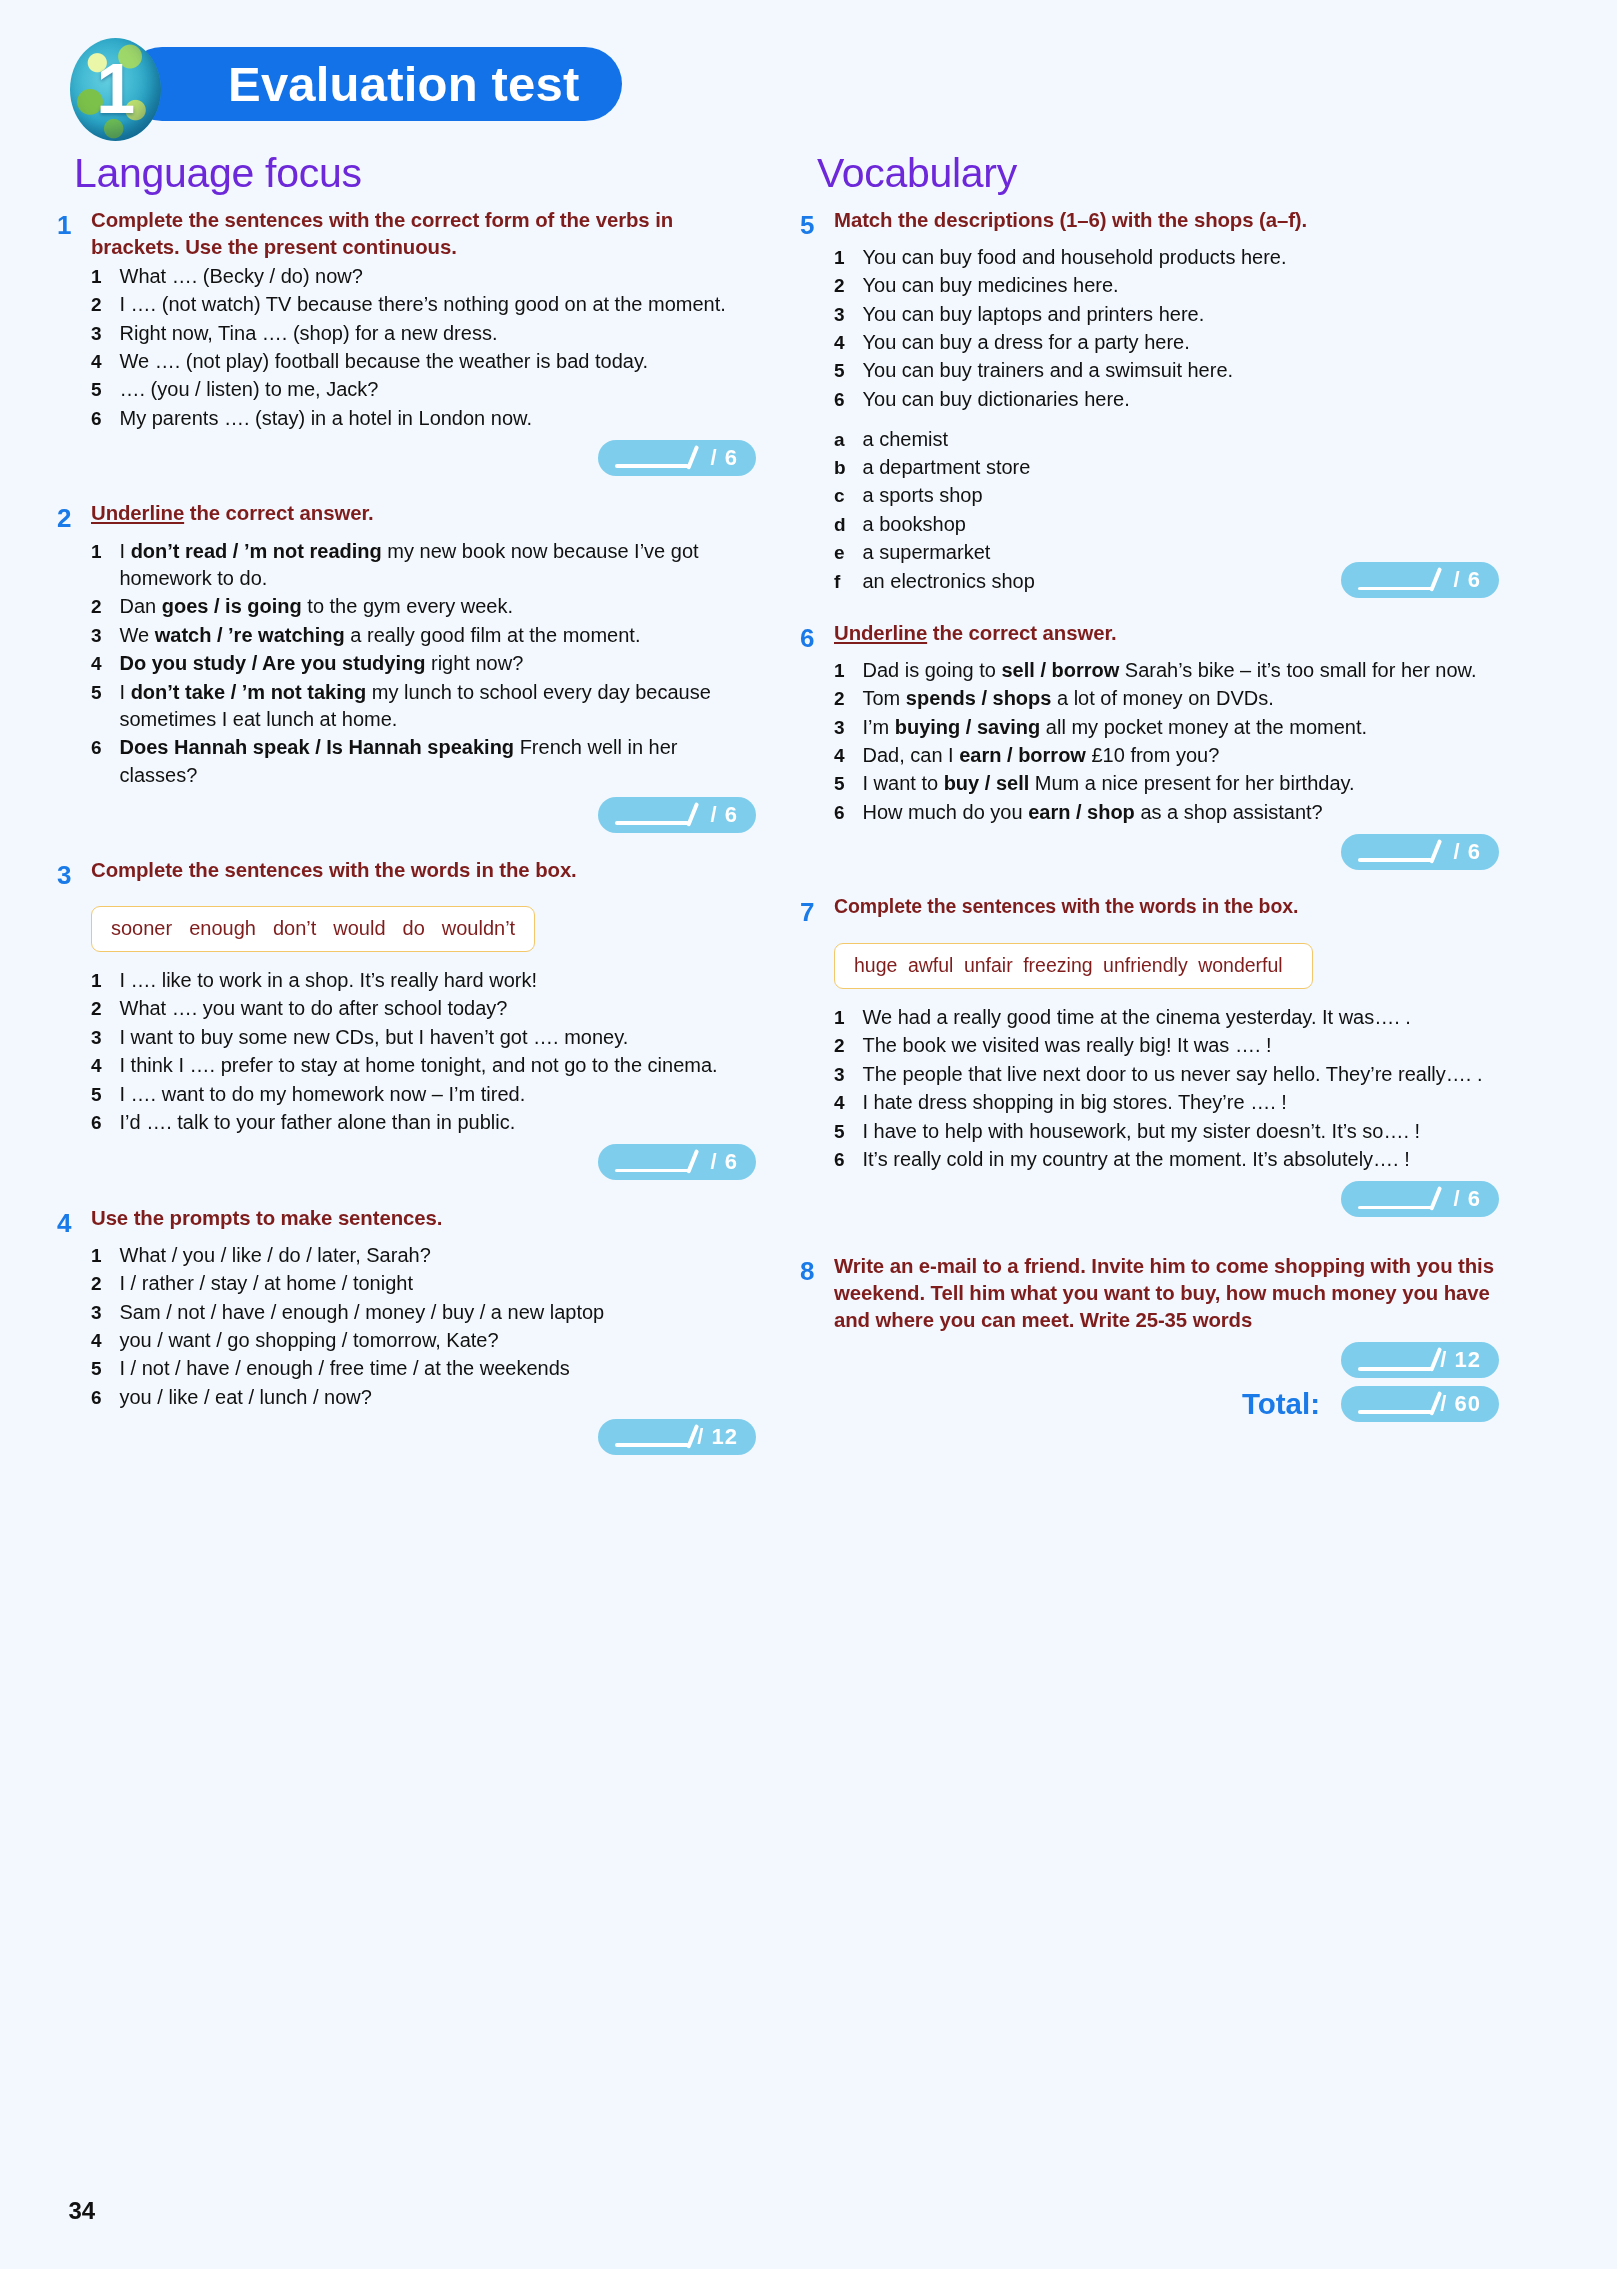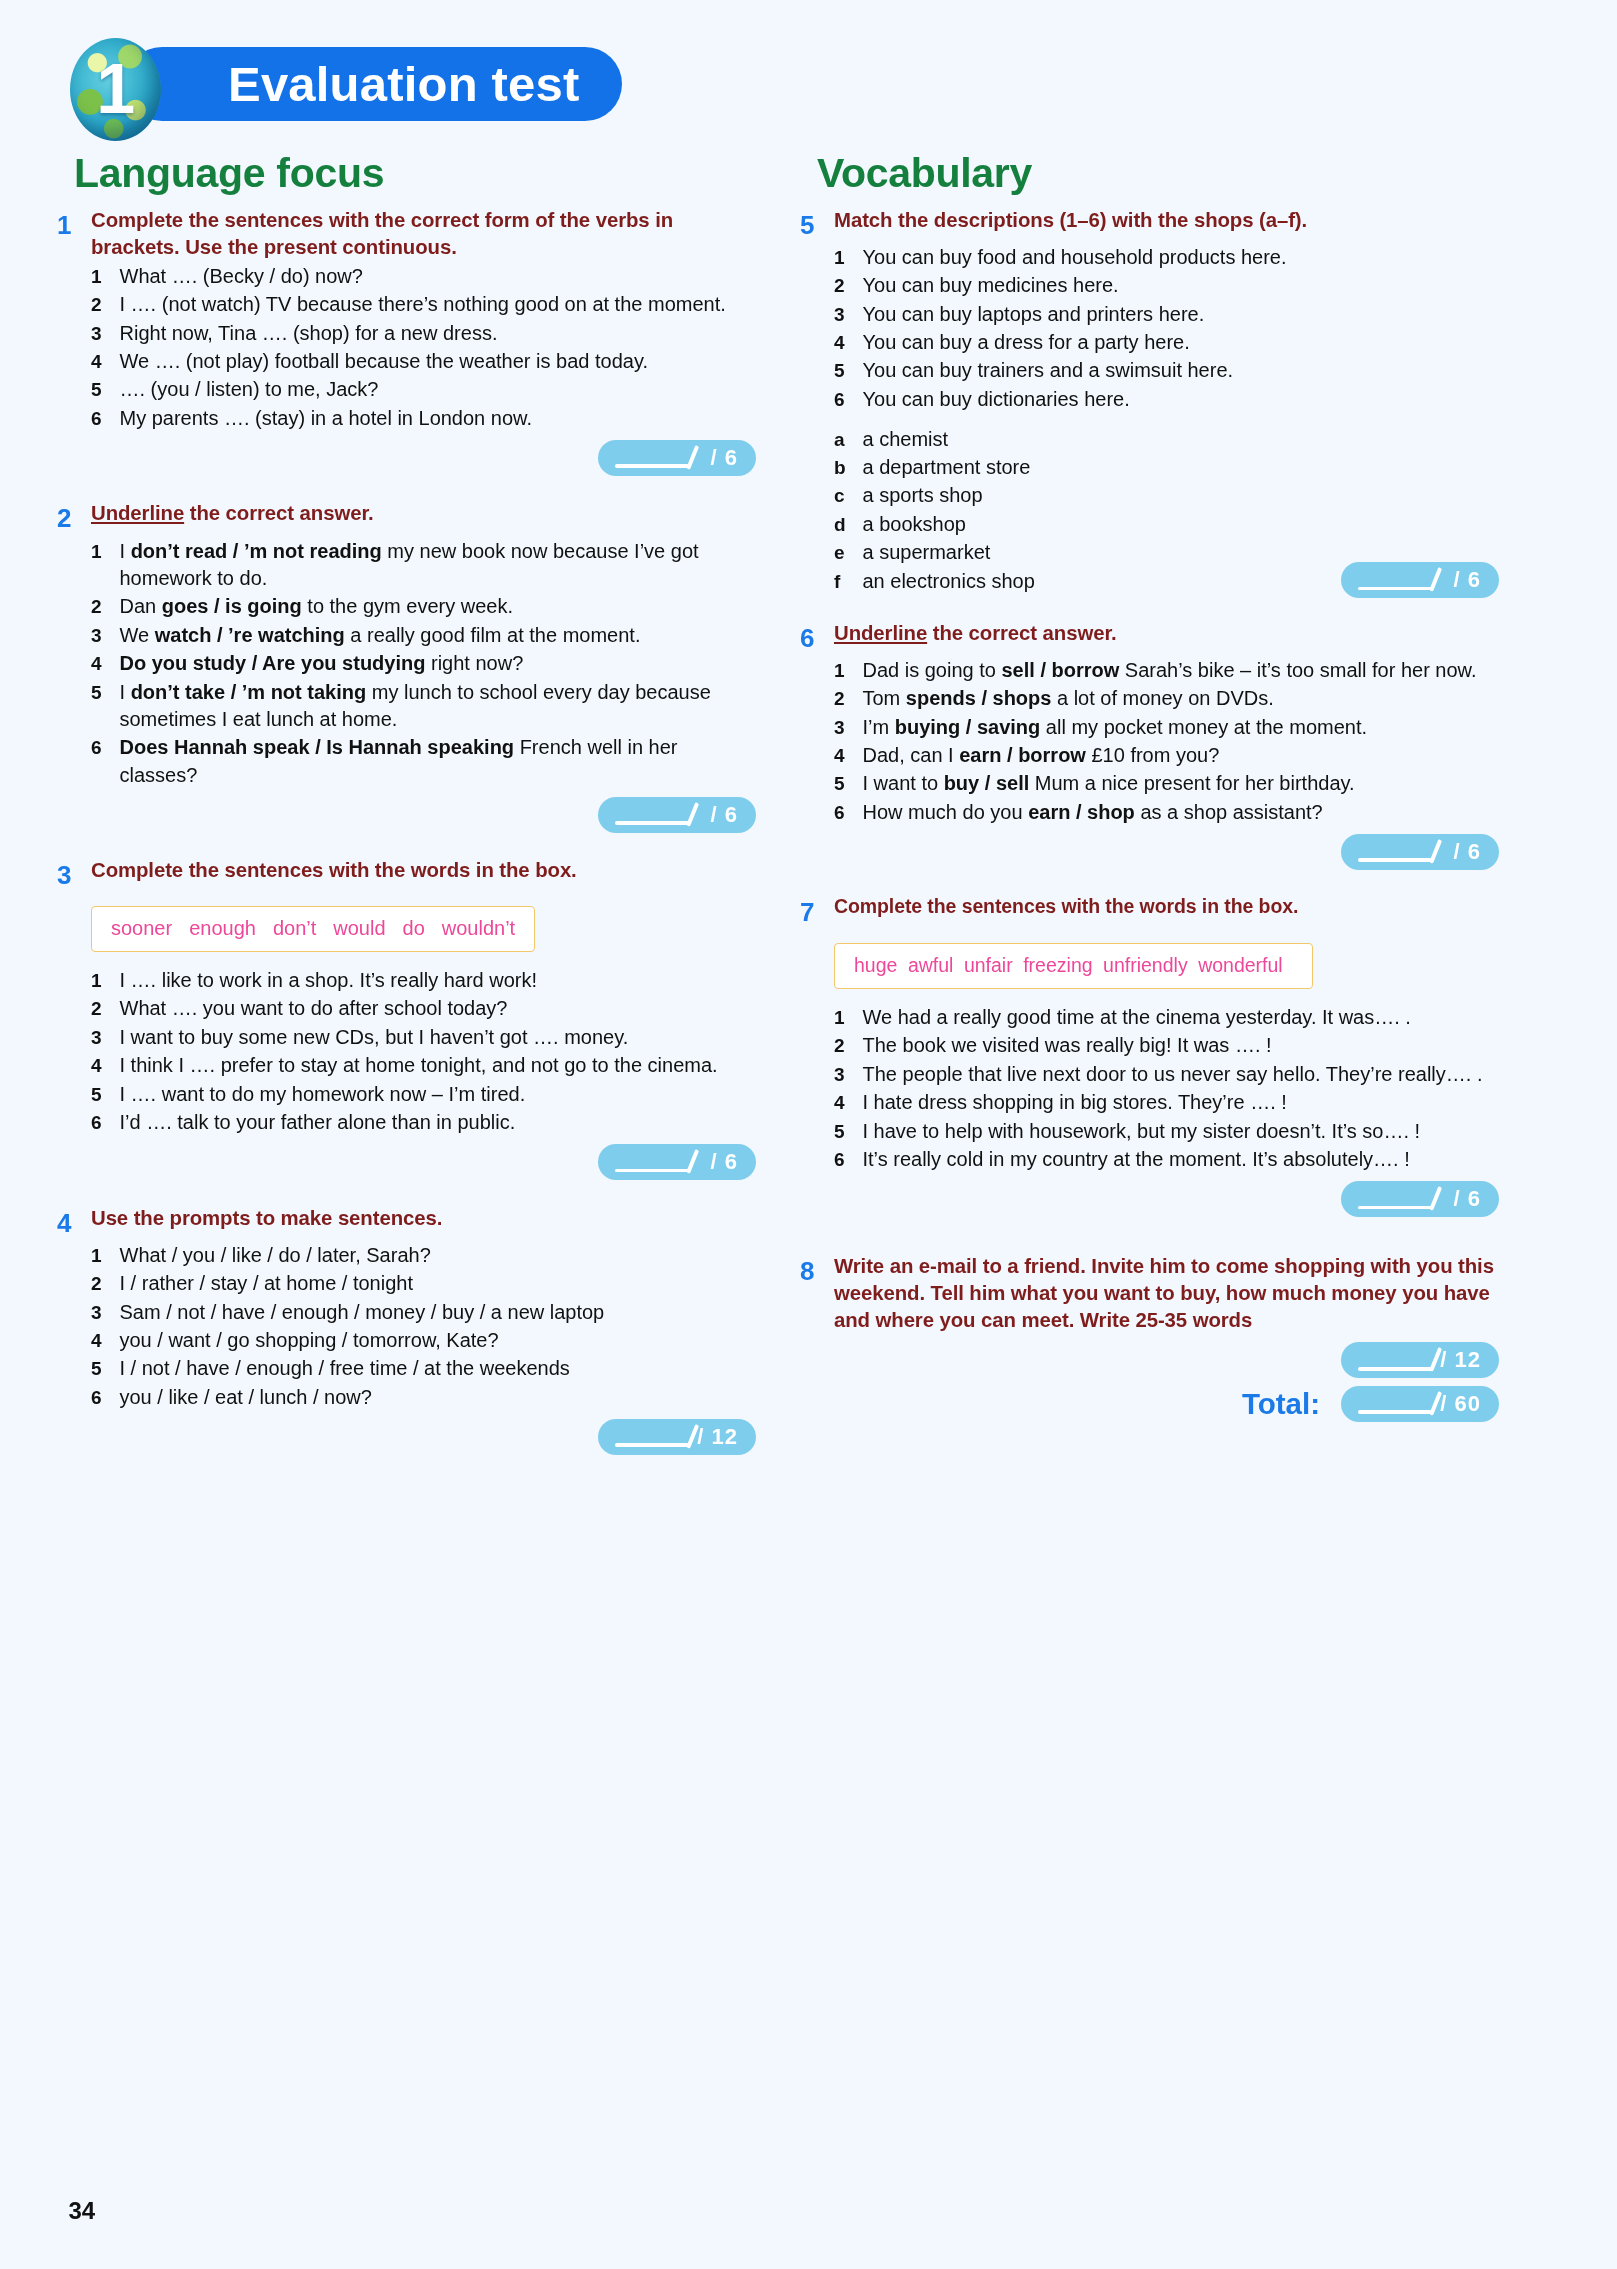--- a/index.html
+++ b/index.html
@@ -81,23 +81,23 @@
   }
 
   
   .cols {
     display: flex;
     gap: 44px;
   }
   .col { width: 699px; flex: 0 0 699px; }
 
   .section-title {
-    color: #15803d;
+    color: #6d28d9;
     font-size: 41px;
-    font-weight: bold;
+    font-weight: normal;
     margin: 9.5px 0 9.5px 17px;
     letter-spacing: -0.3px;
   }
 
   
   .ex { margin-bottom: 7.6px; }
   .ex-head {
     display: flex;
     align-items: flex-start;
     gap: 0;
@@ -137,25 +137,25 @@
     font-size: 19px;
     padding-top: 1px;
   }
   .item-txt { flex: 1 1 auto; }
   .item-txt b { font-weight: bold; }
 
   
   .wordbox {
     margin: 13.3px 0 13.3px 34px;
     border: 1.9px solid #f3c86a;
-    border-radius: 4px;
+    border-radius: 9px;
     background: #ffffff;
     padding: 10.5px 19px;
     font-size: 20px;
-    color: #ec4899;
+    color: #7f1d1d;
     display: inline-block;
     white-space: nowrap;
   }
   .wordbox span { margin-right: 17px; }
   .wordbox span:last-child { margin-right: 0; }
   .wordbox.tight { font-size: 19.5px; }
   .wordbox.tight span { margin-right: 10.5px; }
 
   
   .score-row {

